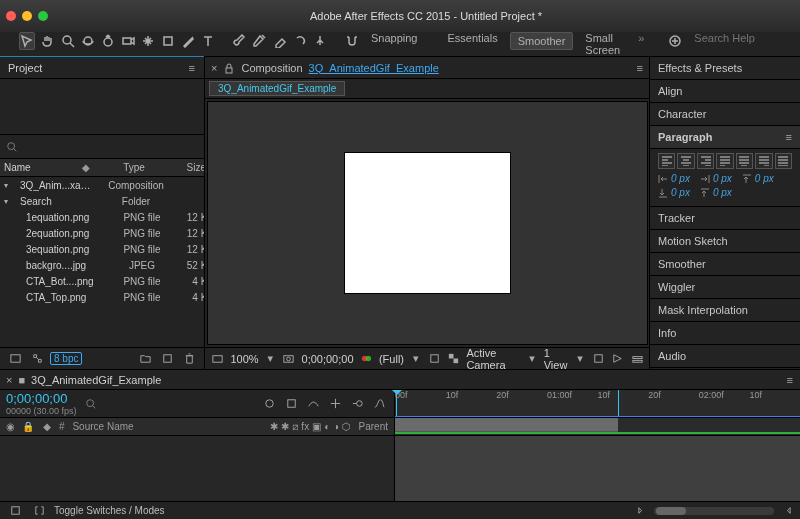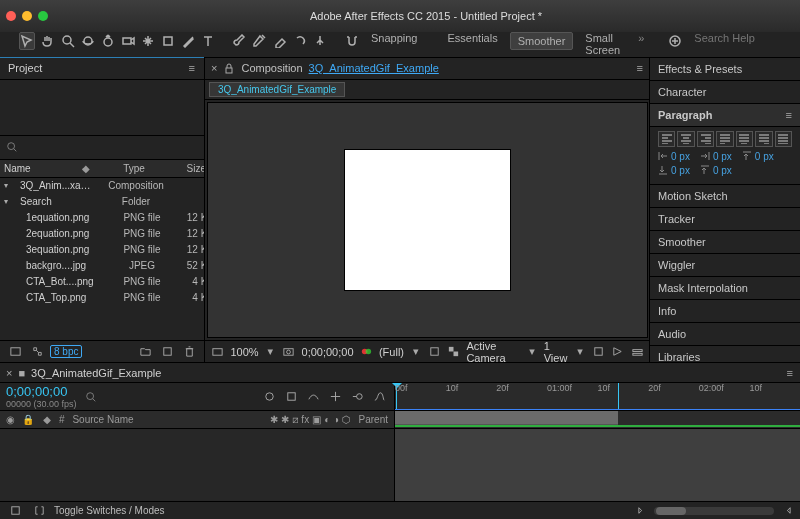--- a/index.html
+++ b/index.html
@@ -60,21 +60,21 @@
   .canvas { width: 165px; height: 140px; background: #ffffff; box-shadow: 0 0 0 1px #000; }
   .comp-footer { height: 22px; border-top: 1px solid #000; display: flex; align-items: center; gap: 6px; padding: 0 6px; background: #232323; }
   .cf-btn { width: 18px; height: 18px; display: flex; align-items: center; justify-content: center; cursor: pointer; }
   .cf-btn svg { width: 13px; height: 13px; stroke: #aaa; fill: none; }
   .dd-val { color: #d0d0d0; }
   .dd-car { color: #aaa; padding: 0 3px; }
   
   .right { width: 150px; display: flex; flex-direction: column; background: #232323; }
   .rp { border-bottom: 1px solid #000; padding: 5px 8px; cursor: pointer; color: #c8c8c8; }
   .rp.active { background: #2e2e2e; font-weight: bold; }
-  .para-body { padding: 4px 8px 8px 8px; border-bottom: 1px solid #000; }
+  .para-body { padding: 4px 8px 8px 8px; border-bottom: 1px solid #000; font-style: italic; }
   .align-row { display: flex; gap: 2px; margin-bottom: 4px; }
   .al-btn { width: 18px; height: 16px; border: 1px solid #555; background: #2a2a2a; cursor: pointer; display: flex; align-items: center; justify-content: center; }
   .al-btn svg { width: 12px; height: 10px; }
   .pxrow { display: flex; gap: 10px; margin-top: 3px; }
   .pxfld { display: flex; align-items: center; gap: 3px; color: #b8b8b8; font-size: 10px; }
   .pxfld svg { width: 10px; height: 10px; stroke: #888; fill: none; }
   .pxval { color: #46a1e0; }
   
   .timeline { height: 160px; display: flex; flex-direction: column; background: #232323; border-top: 1px solid #000; }
   .tl-tabs { height: 20px; display: flex; align-items: center; padding: 0 6px; border-bottom: 1px solid #000; }
@@ -433,20 +433,21 @@
             <svg viewBox="0 0 14 14">
               <rect x="2" y="5" width="10" height="2"></rect>
               <rect x="2" y="9" width="10" height="2"></rect>
             </svg>
           </div>
       </div>
     </div>
 
     <div class="right">
       <div class="rp">Effects &amp; Presets</div>
+      <div class="rp">Align</div>
       <div class="rp">Character</div>
       <div class="rp active">
         <span>Paragraph</span>
         <span style="float:right;color:#aaa;">≡</span>
       </div>
       <div class="para-body">
         <div class="align-row">
           <div class="al-btn">
               <svg viewBox="0 0 12 10">
                 <path stroke="#ccc" d="M1 1h10M1 4h6M1 7h10M1 10h6"></path>
@@ -511,22 +512,22 @@
               <span class="pxval">0 px</span>
             </div>
           <div class="pxfld">
               <svg viewBox="0 0 10 10">
                 <path d="M1 1h8M4 3v6M4 3l-2 2M4 3l2 2"></path>
               </svg>
               <span class="pxval">0 px</span>
             </div>
         </div>
       </div>
+      <div class="rp">Tracker</div>
       <div class="rp">Motion Sketch</div>
-      <div class="rp">Tracker</div>
       <div class="rp">Smoother</div>
       <div class="rp">Wiggler</div>
       <div class="rp">Mask Interpolation</div>
       <div class="rp">Info</div>
       <div class="rp">Audio</div>
       <div class="rp">Libraries</div>
     </div>
   </div>
 
   <div class="timeline">

